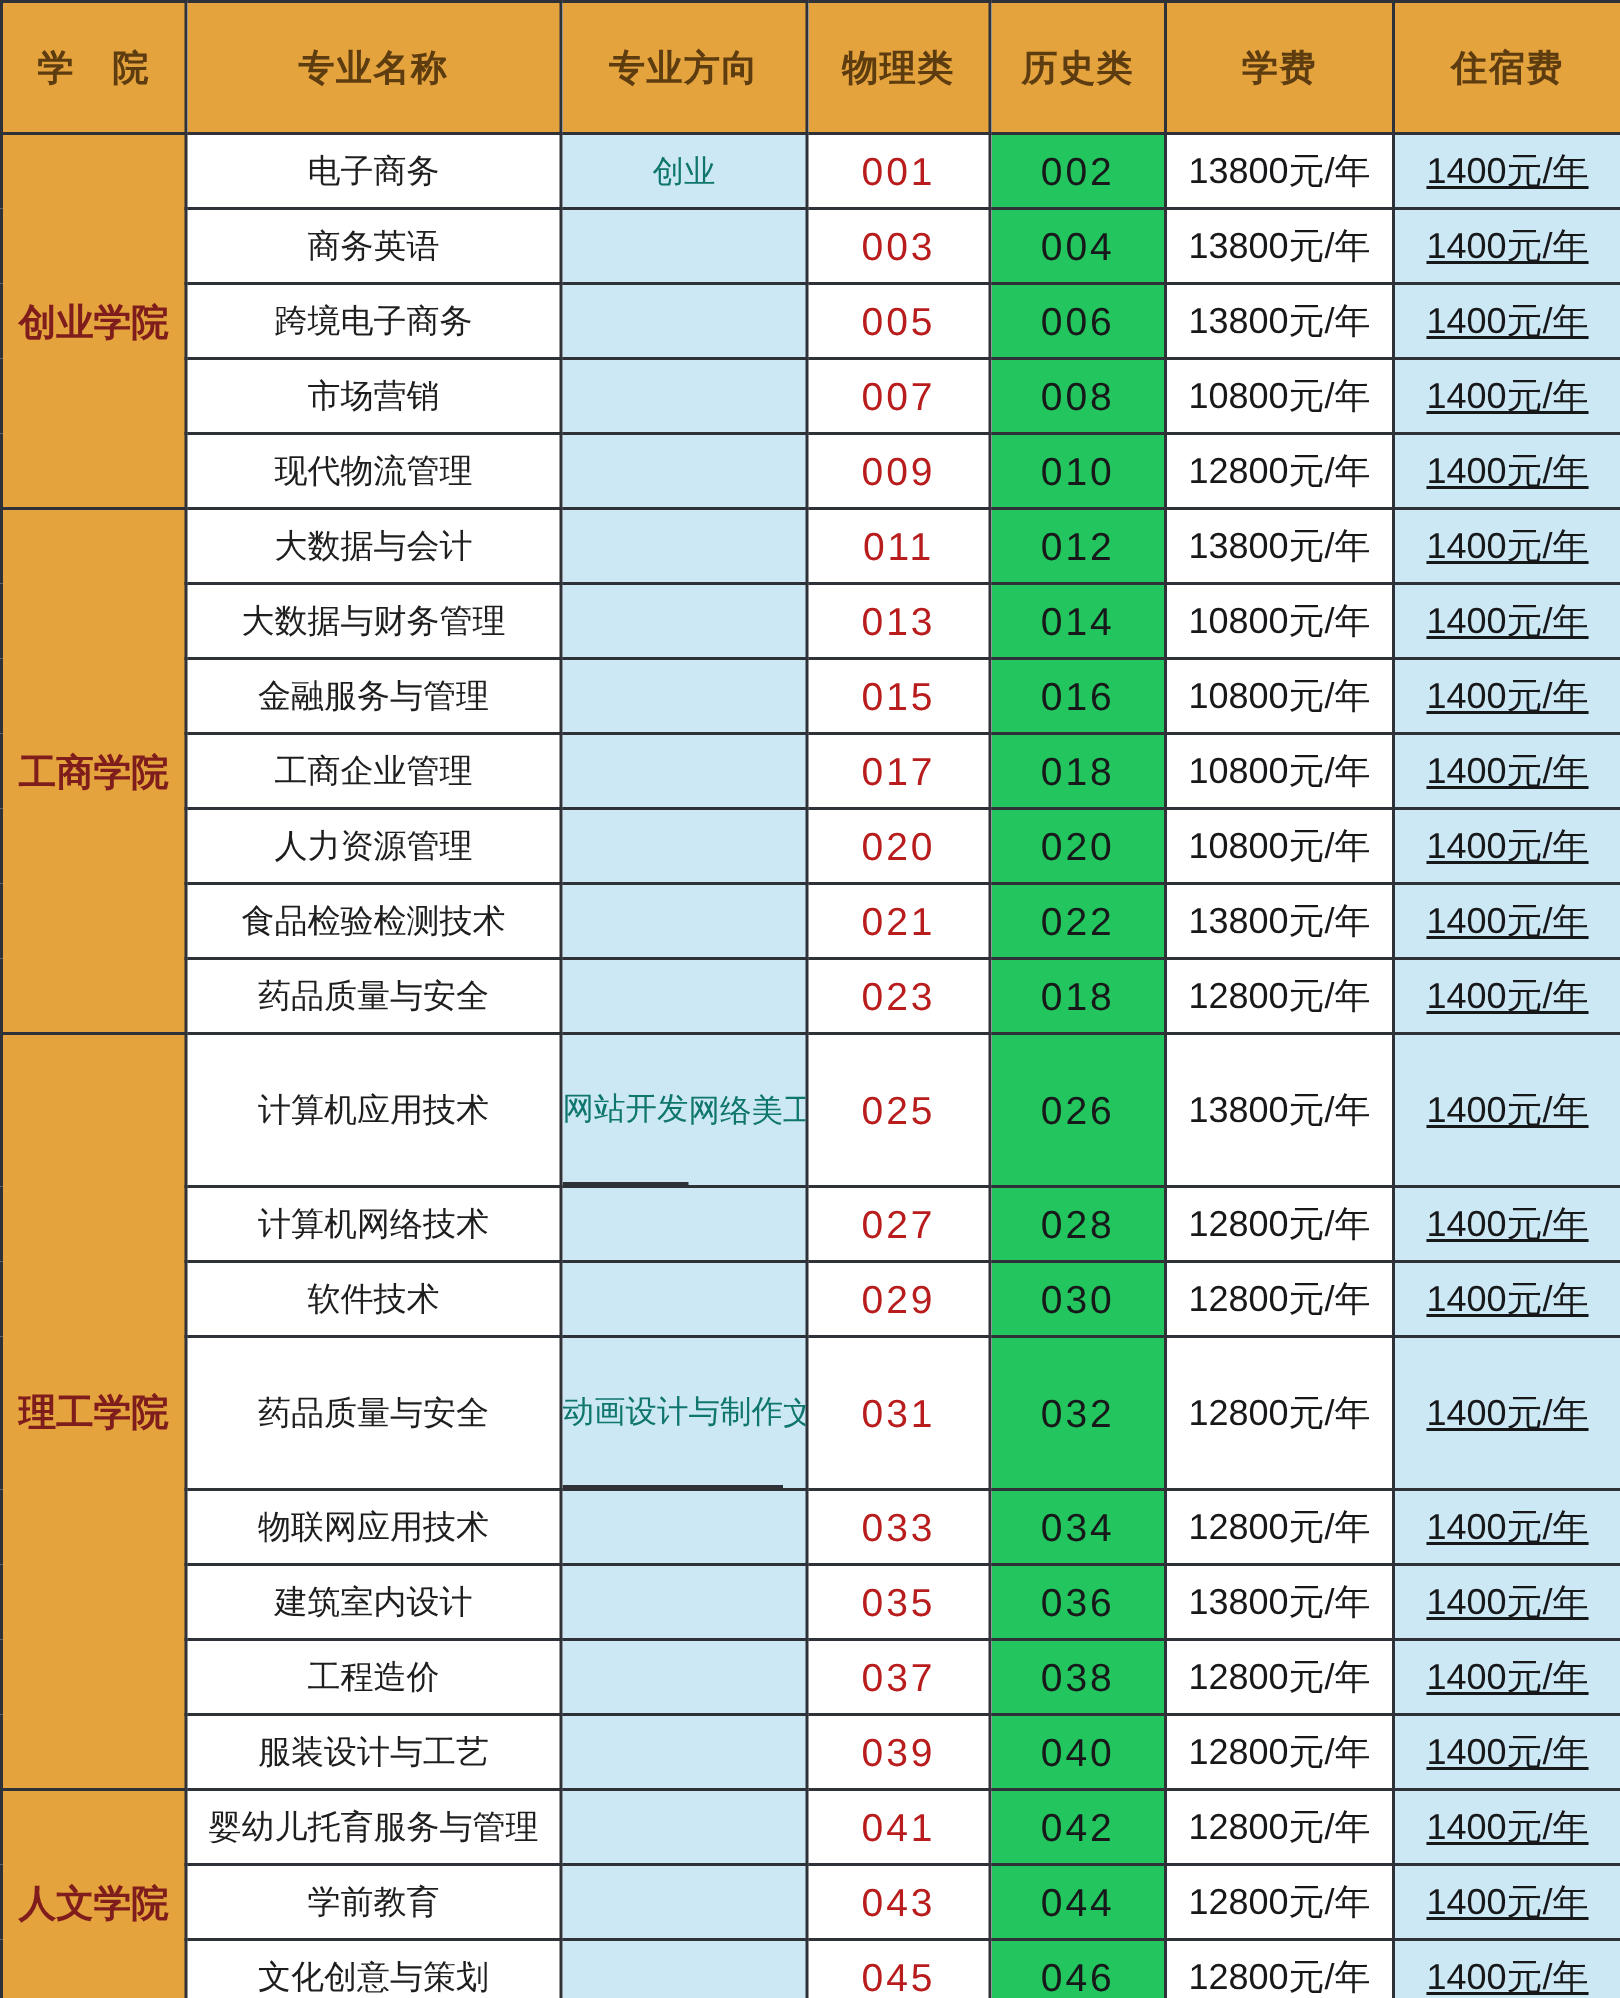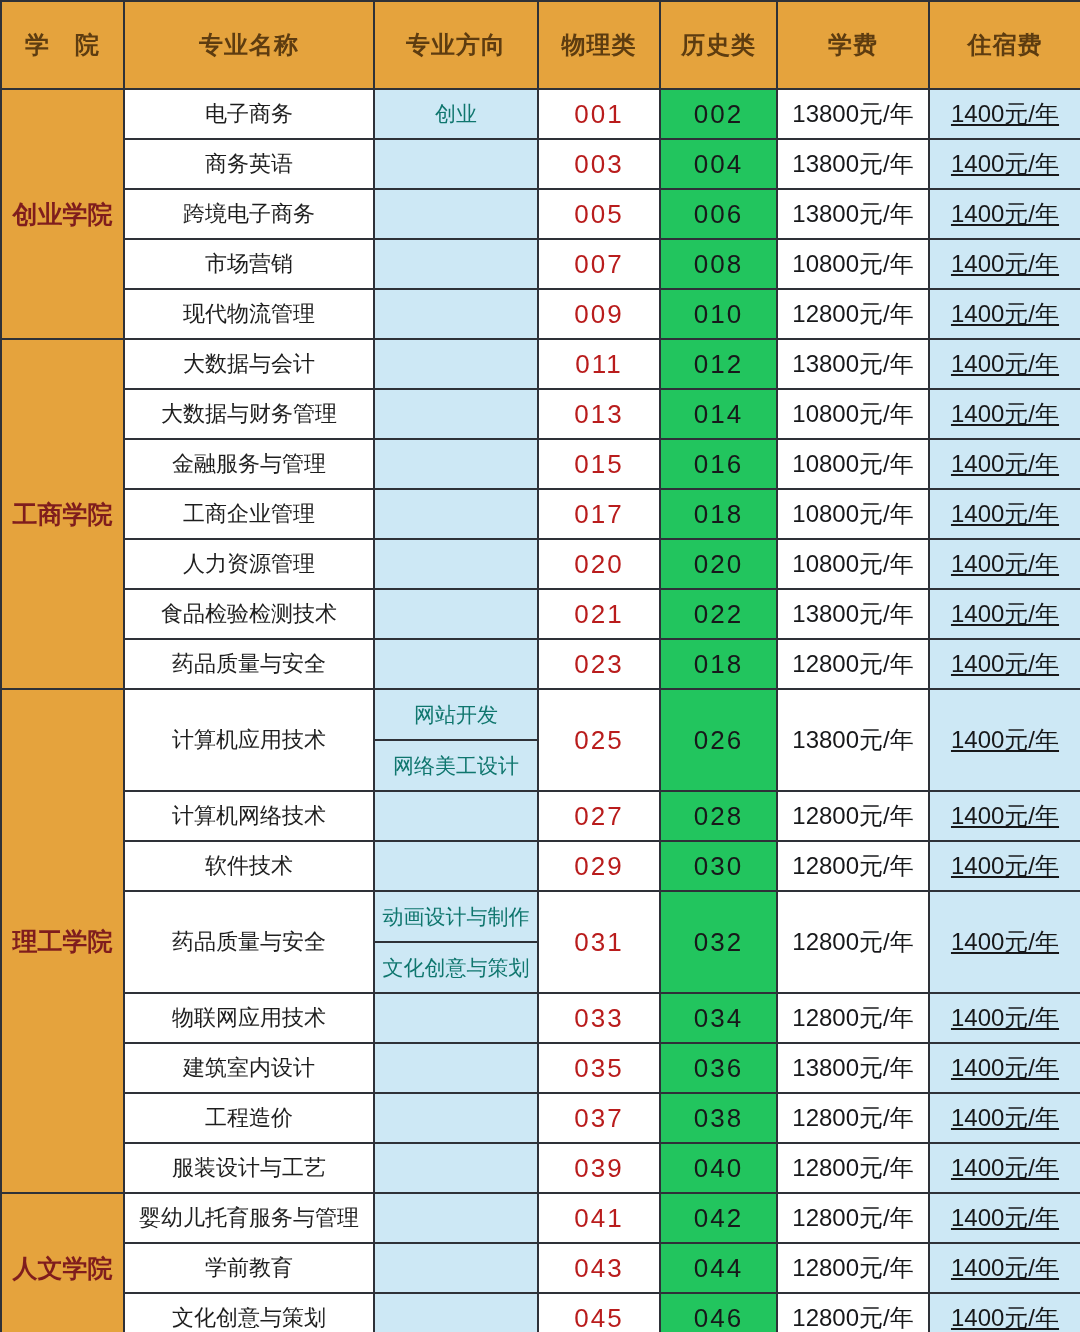--- a/index.html
+++ b/index.html
@@ -82,21 +82,21 @@
   }
   td.accom {
     background: #cde8f5;
     color: #17181a;
     font-size: 24px;
     text-decoration: underline;
   }
   
   td.dir .dir-split {
     display: flex;
-    flex-direction: column;
+    flex-direction: row;
     height: 100px;
   }
   td.dir .dir-split > div {
     flex: 1 1 50%;
     display: flex;
     align-items: center;
     justify-content: center;
   }
   td.dir .dir-split > div:first-child {
     border-bottom: 2px solid #2e3138;

